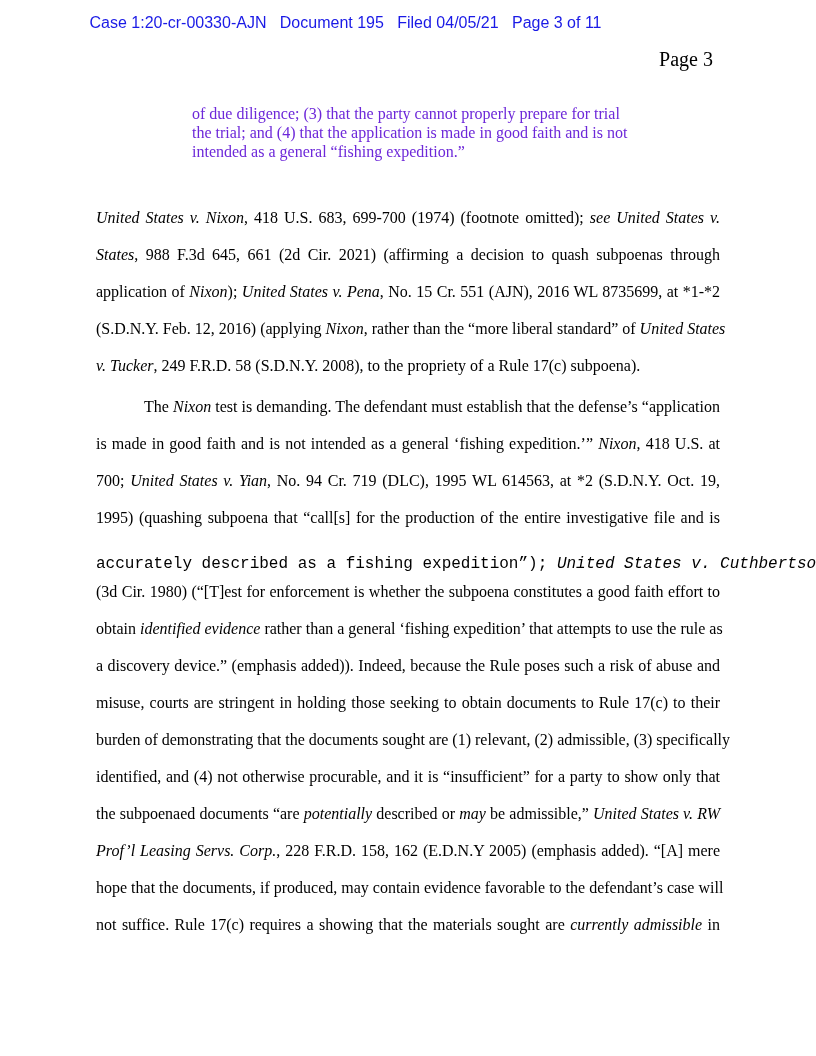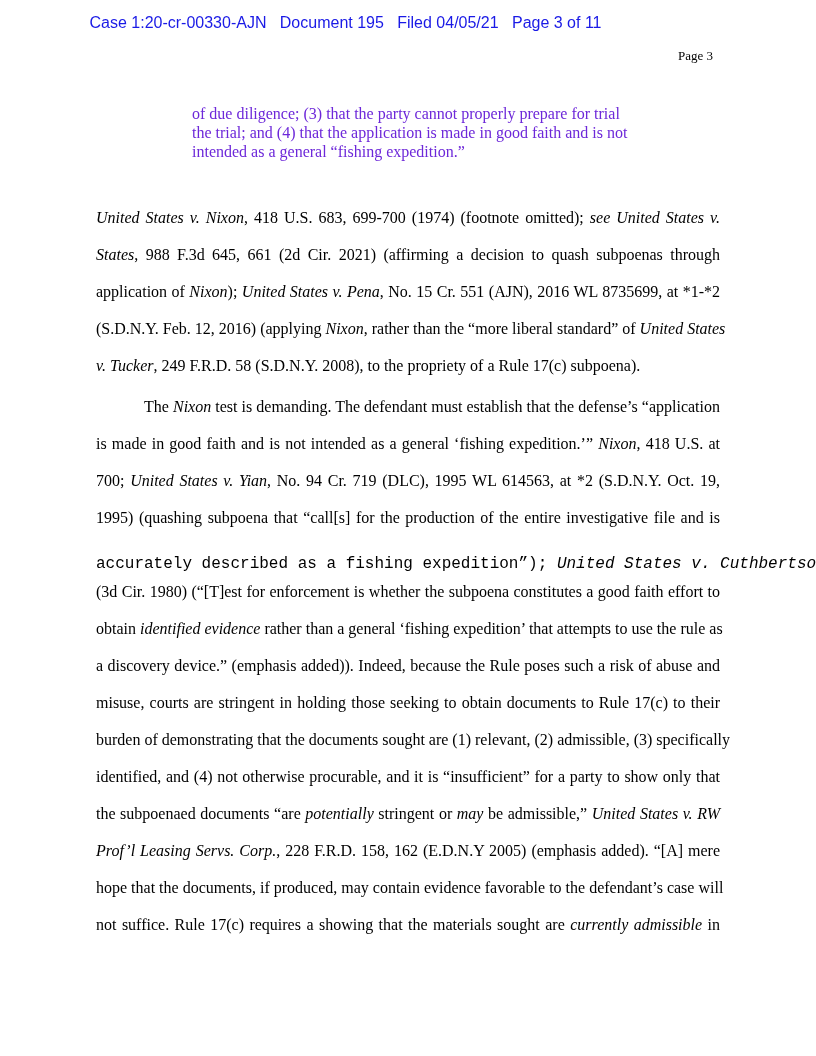--- a/index.html
+++ b/index.html
@@ -4,21 +4,21 @@
 <style>
   html, body { margin: 0; padding: 0; background: #ffffff; }
   body { width: 816px; height: 1056px; position: relative; overflow: hidden; }
   .header {
     position: absolute; left: 0; top: 14px; width: 691px; text-align: center;
     font-family: "Liberation Sans", sans-serif; font-size: 16px; color: #1a1ae6;
     white-space: pre;
   }
   .page-num {
     position: absolute; right: 103px; top: 48px;
-    font-family: "Liberation Serif", serif; font-size: 13px; color: #000;
+    font-family: "Liberation Serif", serif; font-size: 20px; color: #000;
   }
   .blockquote {
     position: absolute; left: 192px; top: 104px; width: 434px;
     font-family: "Liberation Serif", serif; font-size: 16px; line-height: 19px; color: #6d28d9;
   }
   .body-text {
     position: absolute; left: 96px; width: 624px;
     font-family: "Liberation Serif", serif; font-size: 16px; color: #000;
   }
   .line {
@@ -53,17 +53,17 @@
     <div class="line" style="top: 435px;"><span>is made in good faith and is not intended as a general ‘fishing expedition.’”  </span><i>Nixon</i><span>, 418 U.S. at</span></div>
     <div class="line" style="top: 472px;"><span>700; </span><i>United States v. Yian</i><span>, No. 94 Cr. 719 (DLC), 1995 WL 614563, at *2 (S.D.N.Y. Oct. 19,</span></div>
     <div class="line" style="top: 509px;"><span>1995) (quashing subpoena that “call[s] for the production of the entire investigative file and is</span></div>
     <div class="line" style="top: 555px; font-family: Liberation Mono, monospace;"><span>accurately described as a fishing expedition”); </span><i>United States v. Cuthbertson</i><span>, 630 F.2d 139, 144</span></div>
     <div class="line" style="top: 583px;"><span>(3d Cir. 1980) (“[T]est for enforcement is whether the subpoena constitutes a good faith effort to</span></div>
     <div class="line" style="top: 620px;"><span>obtain </span><i>identified evidence</i><span> rather than a general ‘fishing expedition’ that attempts to use the rule as</span></div>
     <div class="line" style="top: 657px;"><span>a discovery device.” (emphasis added)).  Indeed, because the Rule poses such a risk of abuse and</span></div>
     <div class="line" style="top: 694px;"><span>misuse, courts are stringent in holding those seeking to obtain documents to Rule 17(c) to their</span></div>
     <div class="line" style="top: 731px;"><span>burden of demonstrating that the documents sought are (1) relevant, (2) admissible, (3) specifically</span></div>
     <div class="line" style="top: 768px;"><span>identified, and (4) not otherwise procurable, and it is “insufficient” for a party to show only that</span></div>
-    <div class="line" style="top: 805px;"><span>the subpoenaed documents “are </span><i>potentially</i><span> stringent or </span><i>may</i><span> be admissible,” </span><i>United States v. RW</i></div>
+    <div class="line" style="top: 805px;"><span>the subpoenaed documents “are </span><i>potentially</i><span> described or </span><i>may</i><span> be admissible,” </span><i>United States v. RW</i></div>
     <div class="line" style="top: 842px;"><i>Prof’l Leasing Servs. Corp.</i><span>, 228 F.R.D. 158, 162 (E.D.N.Y 2005) (emphasis added).  “[A] mere</span></div>
     <div class="line" style="top: 879px;"><span>hope that the documents, if produced, may contain evidence favorable to the defendant’s case will</span></div>
     <div class="line" style="top: 916px;"><span>not suffice.  Rule 17(c) requires a showing that the materials sought are </span><i>currently admissible</i><span> in</span></div>
   </div>
 
 </body></html>

